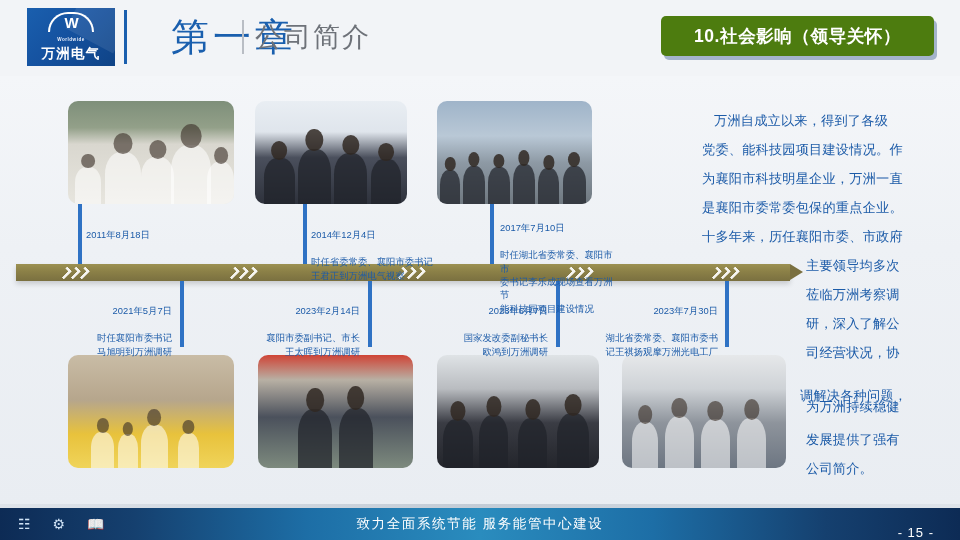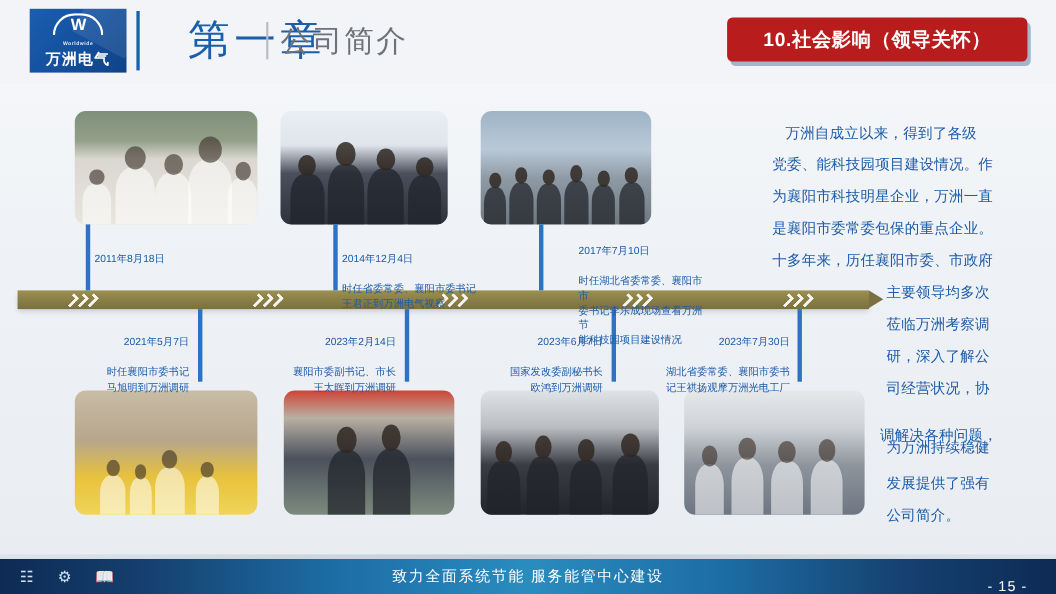--- a/index.html
+++ b/index.html
@@ -53,21 +53,21 @@
   }
   .hdr-sep{ position:absolute; left:242px; top:20px; width:1.5px; height:34px; background:#b9bdc4; }
   .hdr-subtitle{
     position:absolute; left:255px; top:19px;
     color:#6e7279; font-size:27px; letter-spacing:2px; line-height:36px; white-space:nowrap;
   }
 
   
   .badge{
     position:absolute; left:661px; top:16px; width:273px; height:40px;
-    background:#b91c1c; border-radius:5px;
+    background:#4d7c0f; border-radius:5px;
     box-shadow:3px 4px 0 rgba(20,60,120,.35);
     display:flex; align-items:center; justify-content:center;
   }
   .badge span{
     color:#fff; font-size:17.5px; font-weight:bold; letter-spacing:.6px; white-space:nowrap;
   }
 
   
   .photo{ position:absolute; border-radius:10px; overflow:hidden; background:#c8ccd2; }
 
@@ -286,21 +286,21 @@
   <div class="conn dn" style="left:725px"></div>
 
   <div class="cap" style="left:86px; top:215px; width:150px">
     <div>2011年8月18日</div>
   </div>
   <div class="cap" style="left:311px; top:215px; width:125px">
     <div>2014年12月4日</div>
     <div>时任省委常委、襄阳市委书记
 王君正到万洲电气视察</div>
   </div>
-  <div class="cap" style="left:526px; top:208px; width:120px">
+  <div class="cap" style="left:500px; top:208px; width:120px">
     <div>2017年7月10日</div>
     <div>时任湖北省委常委、襄阳市市
 委书记李乐成现场查看万洲节
 能科技园项目建设情况</div>
   </div>
 
   <div class="cap r" style="left:30px; top:291px; width:142px">
     <div>2021年5月7日</div>
     <div>时任襄阳市委书记
 马旭明到万洲调研</div>

